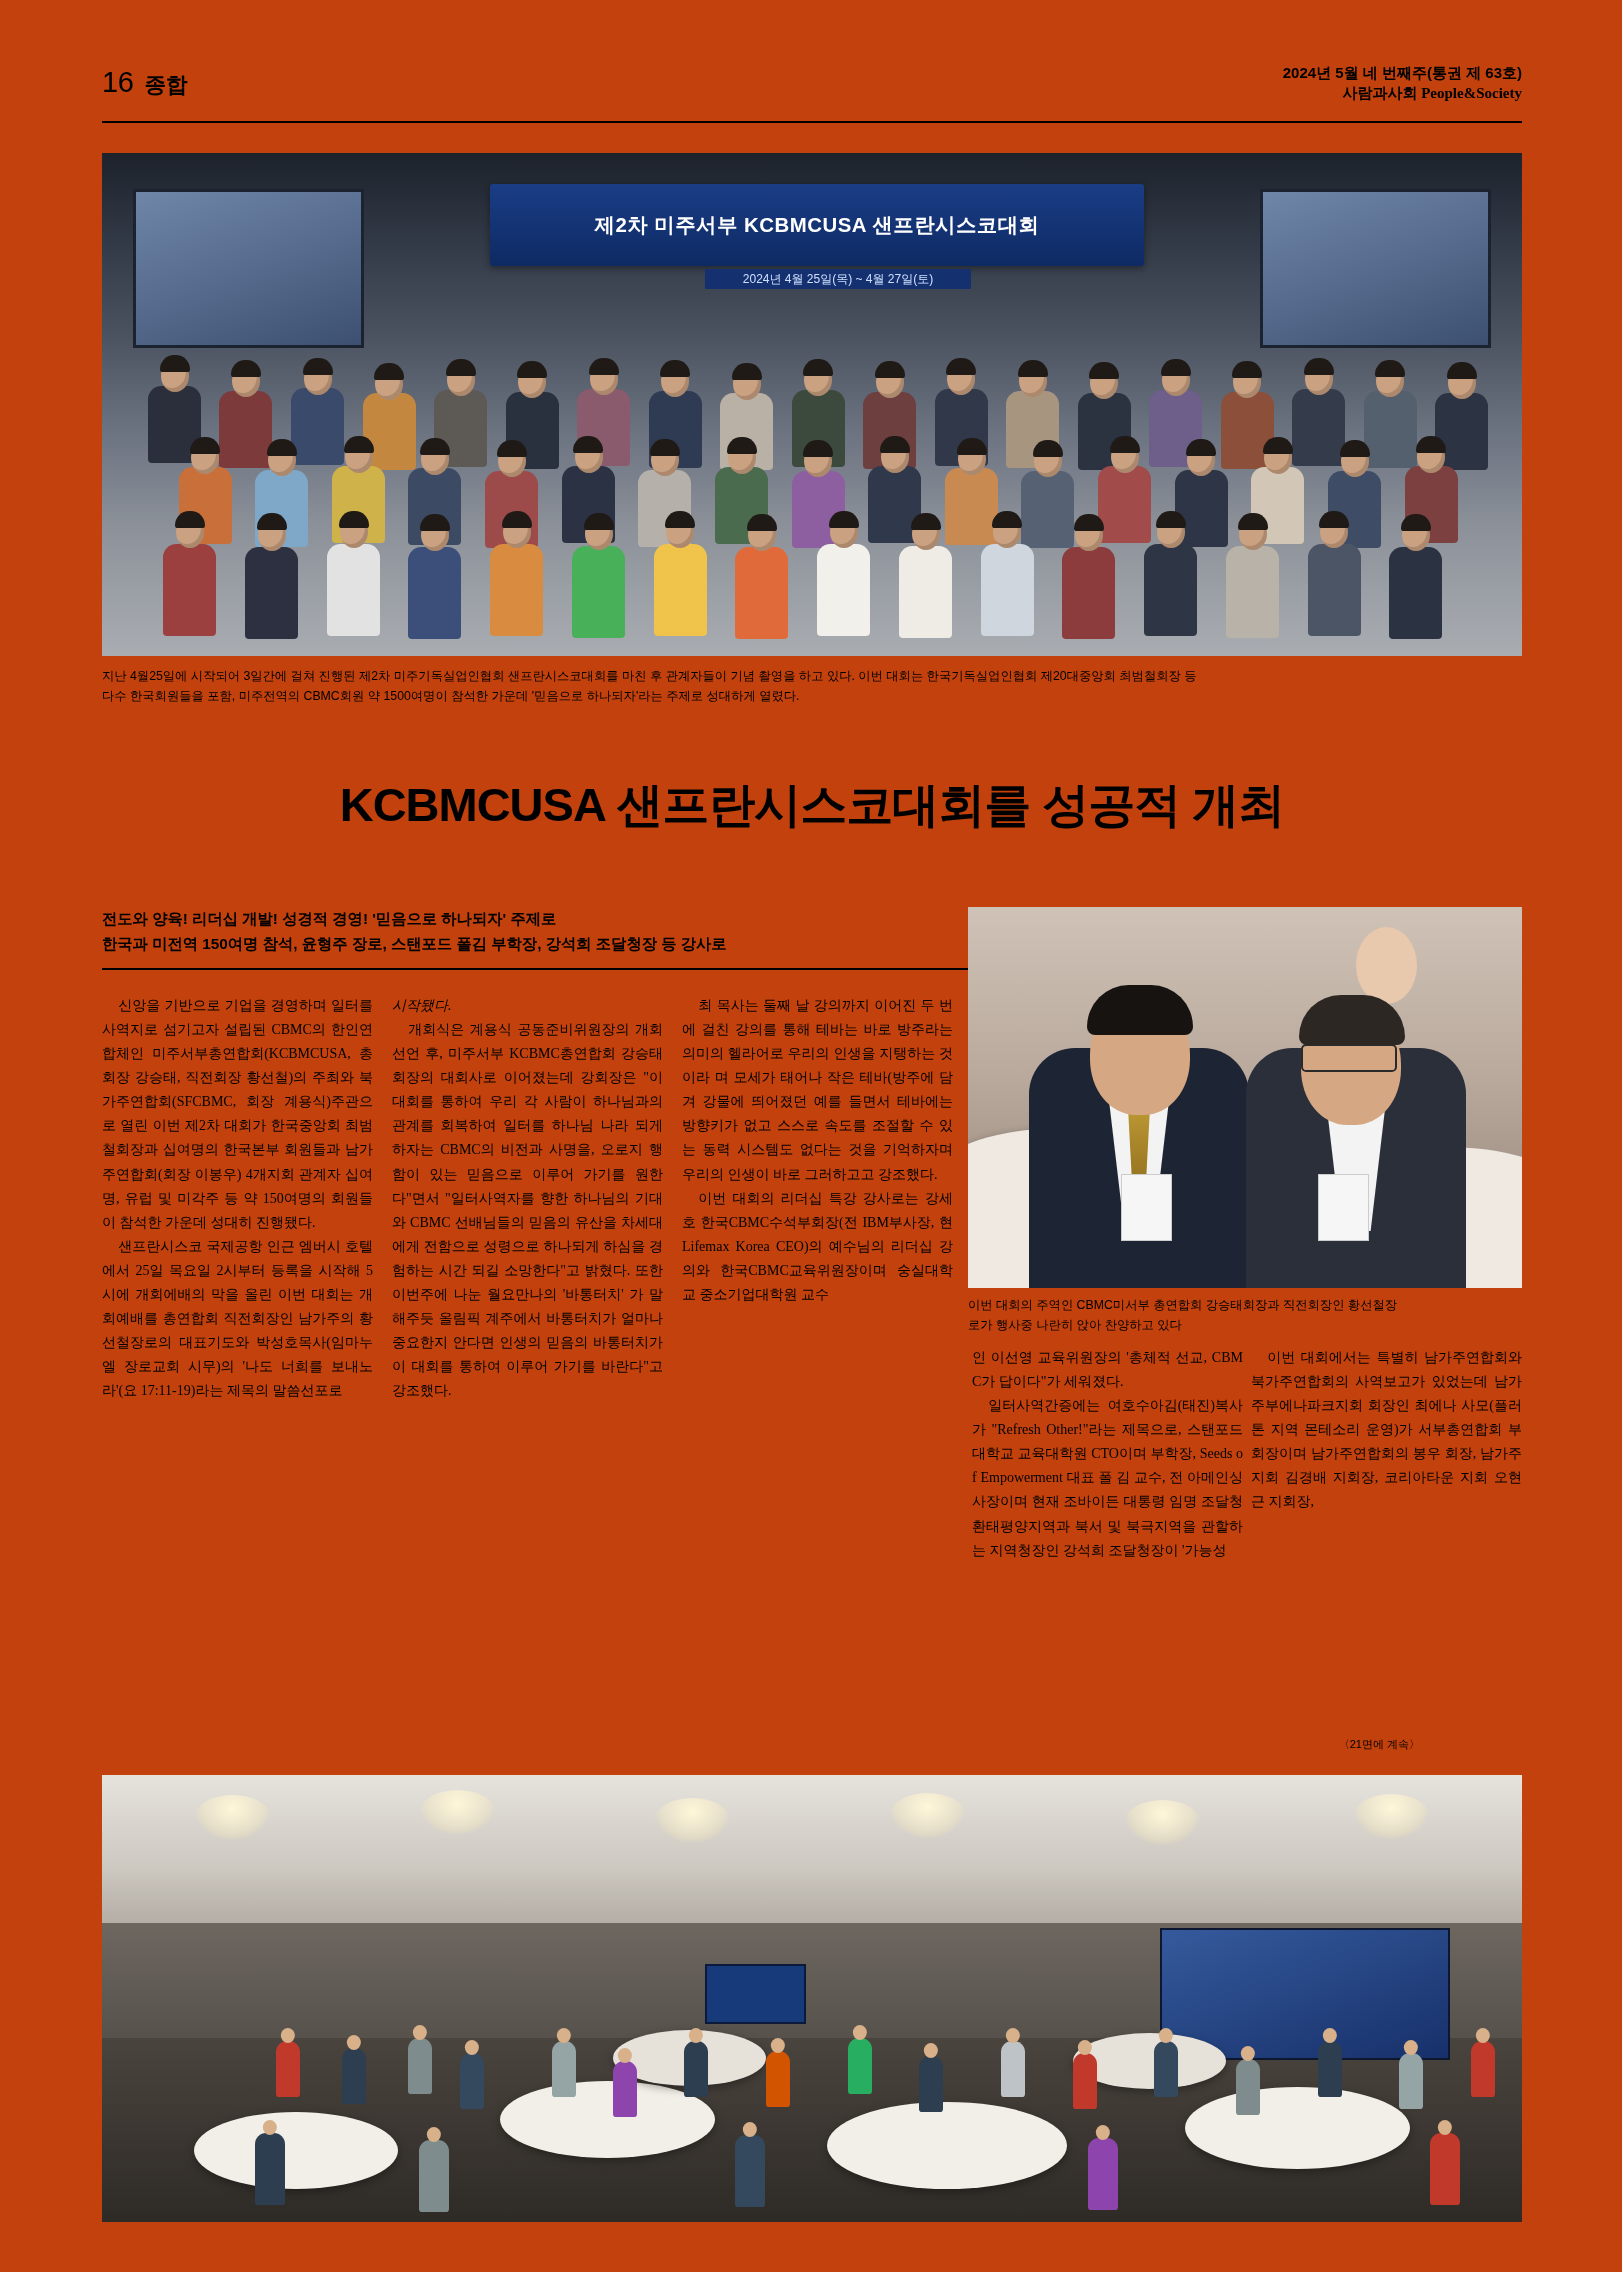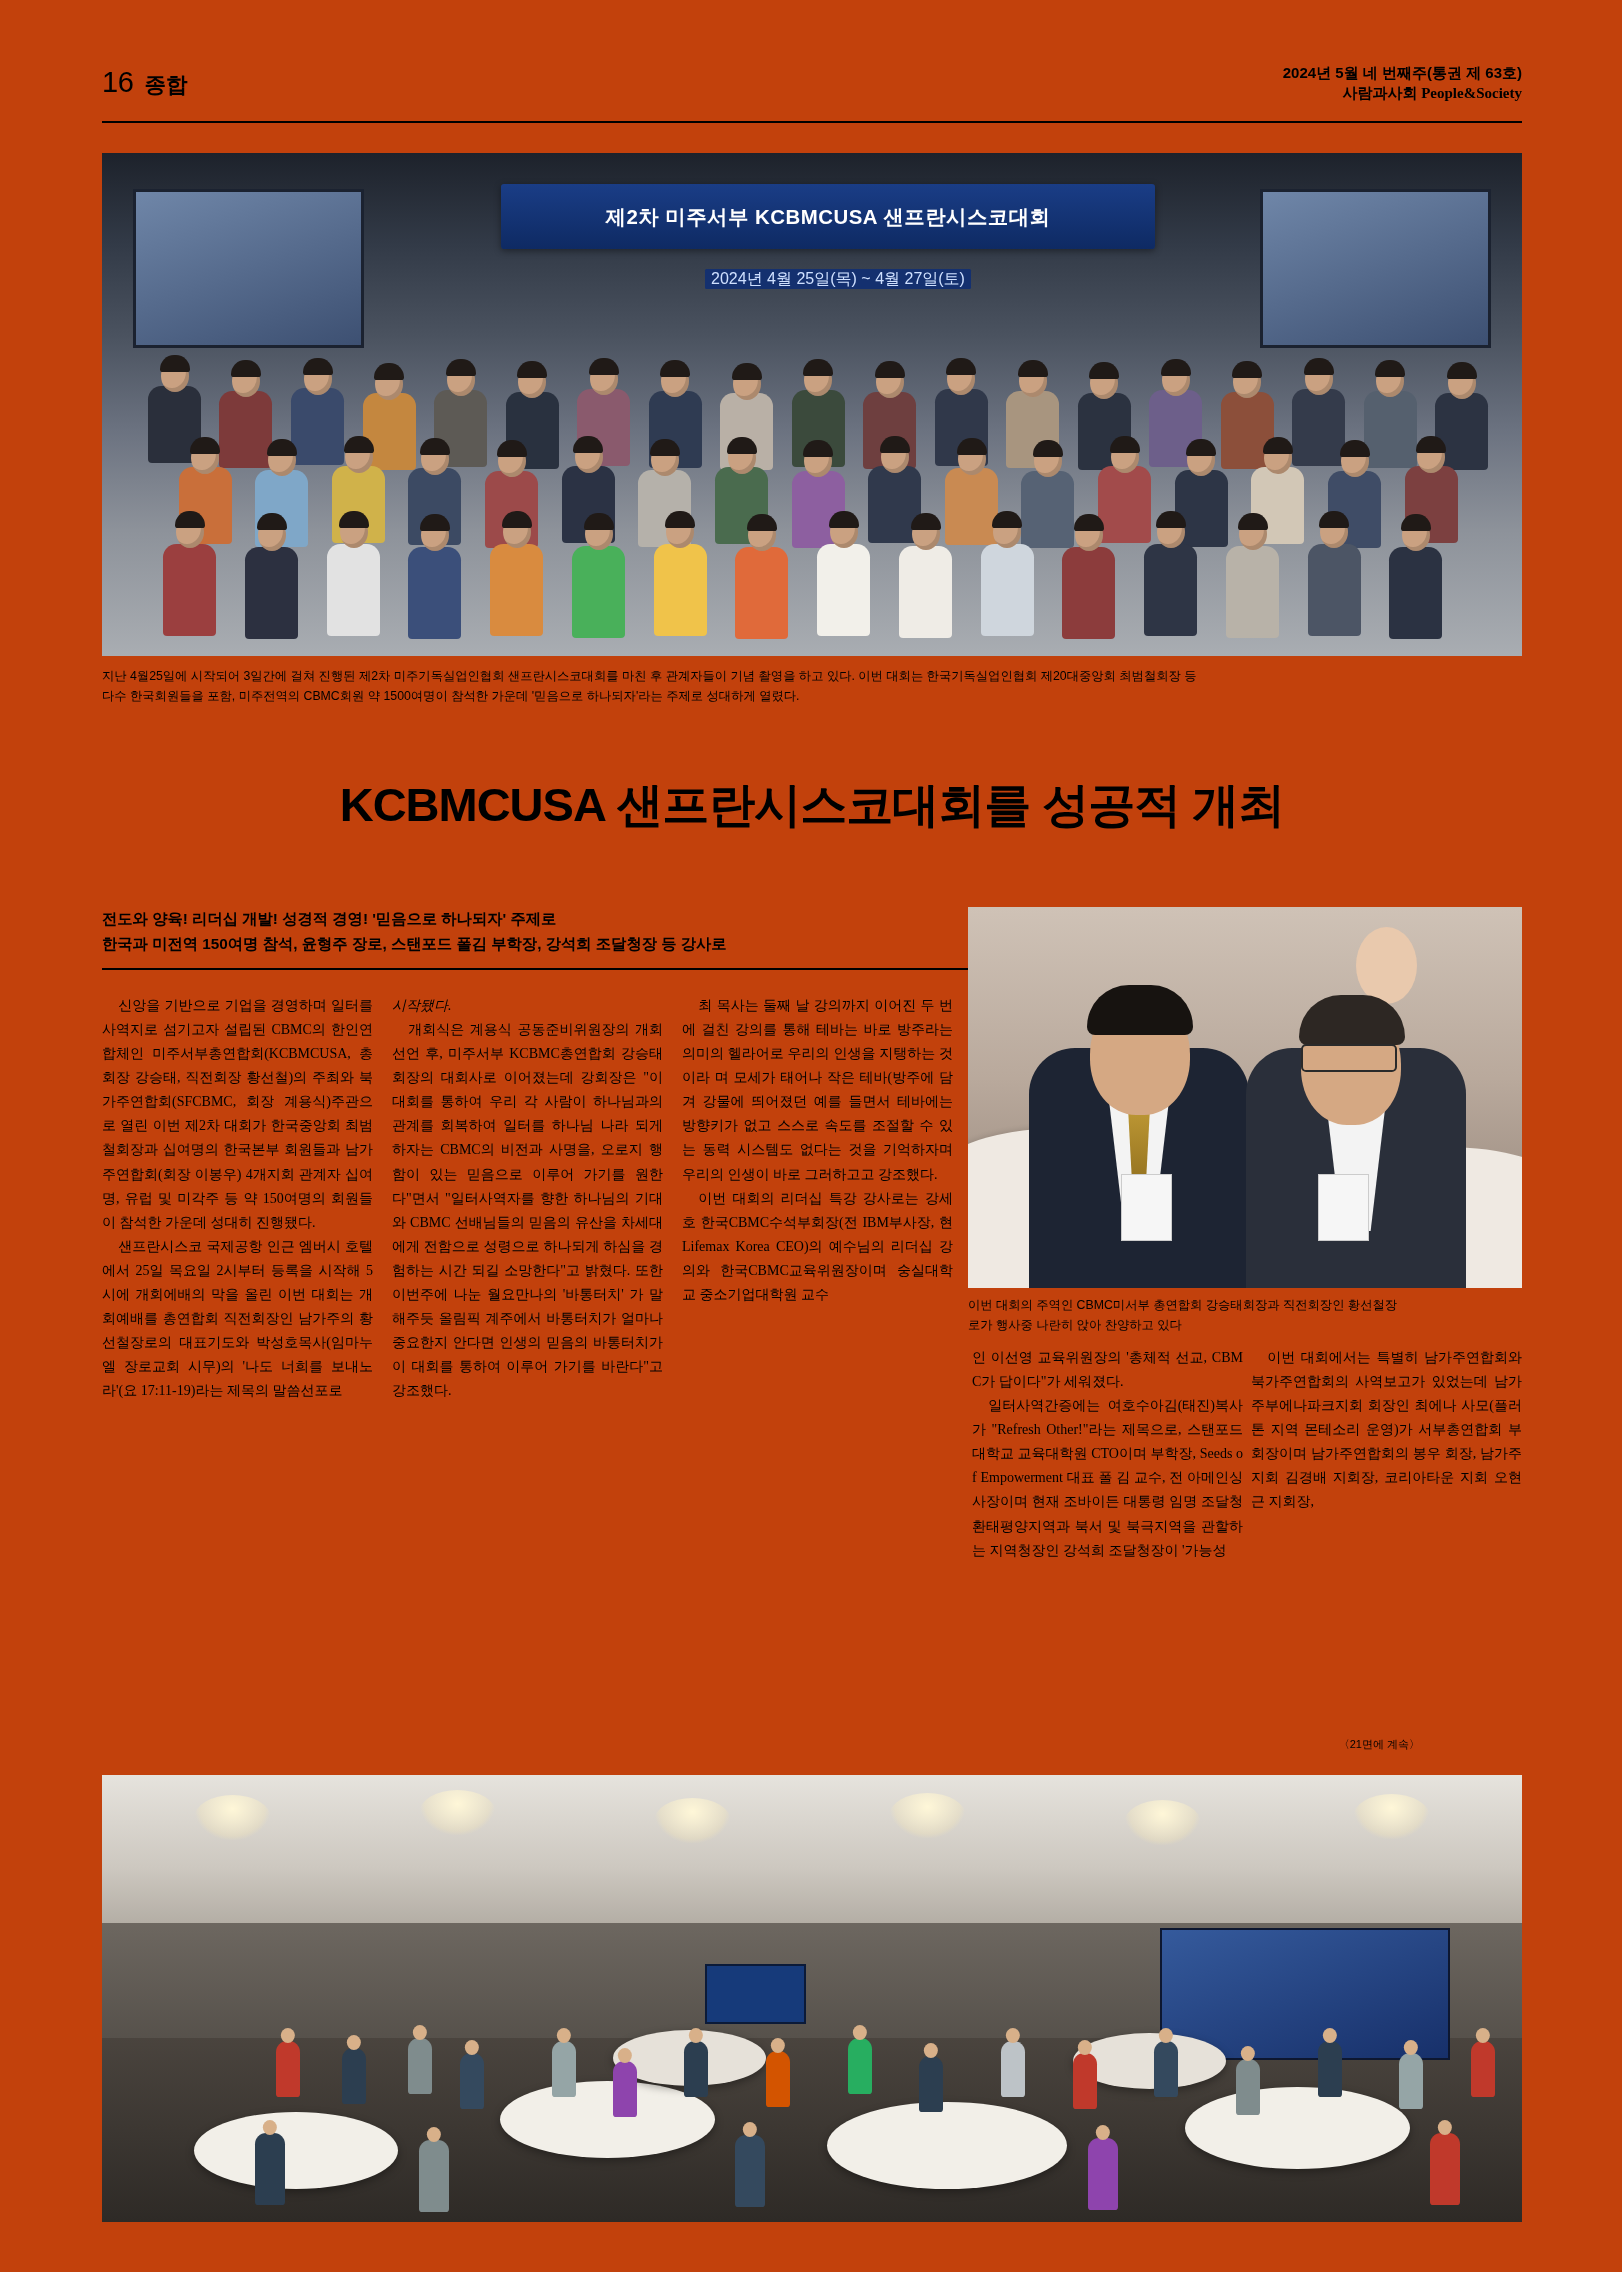--- a/index.html
+++ b/index.html
@@ -98,44 +98,43 @@
     background: linear-gradient(160deg,#6f86a8,#3d5072);
     border: 3.1px solid #1b2230;
   }
   .screen-left { left: 31px; }
   .screen-right { right: 31px; }
   .banner-top {
     position: absolute;
     left: 388px;
     top: 31px;
     width: 654px;
-    height: 65px;
+    height: 82px;
     background: linear-gradient(180deg,#1a3d86,#0e2a63);
     border-radius: 3.1px;
     color: #fff;
     display: flex;
     align-items: center;
     justify-content: center;
     font-family: "Liberation Sans", sans-serif;
     font-size: 20.4px;
     font-weight: 700;
     letter-spacing: 0.5px;
     text-align: center;
     box-shadow: 0 2px 7.2px rgba(0,0,0,.4);
-    margin-left: 11px;
   }
   .banner-sub {
     position: absolute;
     left: 603px;
     top: 116px;
     width: 266px;
     height: 20.4px;
     background: #14306f;
     color: #cfe0ff;
-    font-size: 16px;
+    font-size: 12px;
     font-family: "Liberation Sans", sans-serif;
     display: flex;
     align-items: center;
     justify-content: center;
     border-radius: 1.5px;
   }
   .crowd {
     position: absolute;
     left: 0; right: 0; bottom: 0;
     height: 352px;

